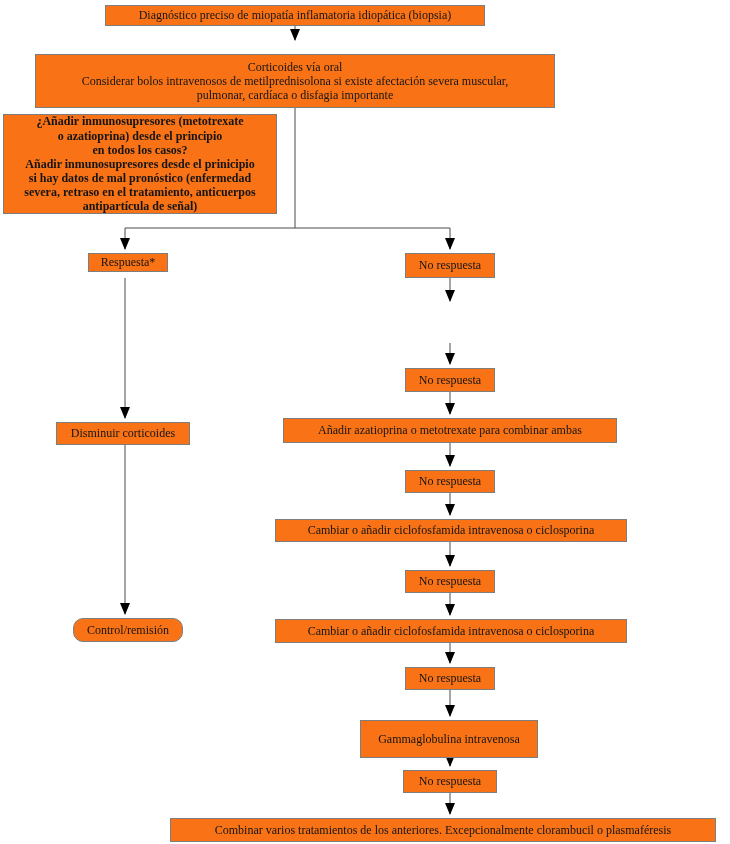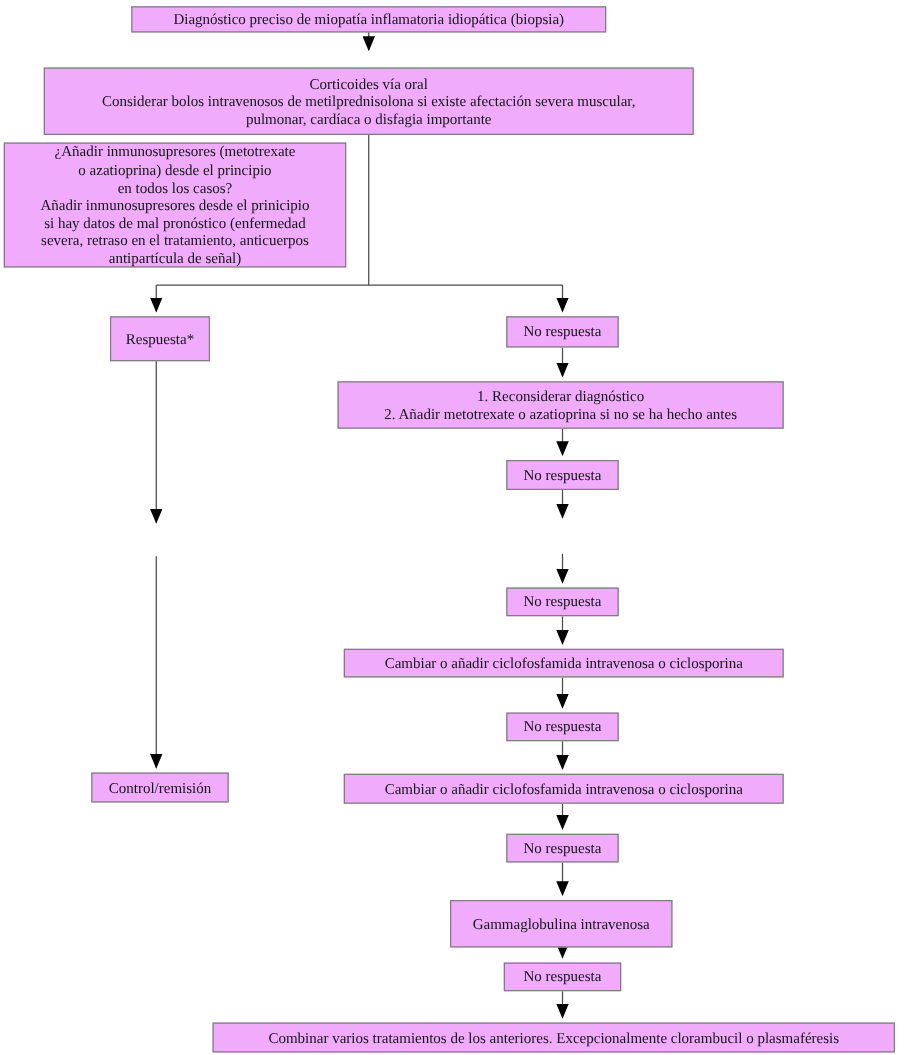--- a/index.html
+++ b/index.html
@@ -16,44 +16,44 @@
     position: absolute;
     left: 0; top: 0;
     width: 730px; height: 844px;
     z-index: 0;
   }
   .node {
     position: absolute;
     z-index: 1;
     box-sizing: border-box;
     border: 1px solid #7e7e7e;
-    background: #f0abfc;
+    background: #f97316;
     display: flex;
     align-items: center;
     justify-content: center;
     text-align: center;
     white-space: pre-line;
     font-size: 12px;
     line-height: 1.18;
     padding: 1px 3px;
   }
   #n-diagnosis      { left:105px; top:5px;   width:380px; height:21px; }
   #n-corticosteroids{ left:35px;  top:54px;  width:520px; height:54px; }
-  #n-immuno         { left:3px;   top:114px; width:274px; height:100px; }
+  #n-immuno         { left:3px;   top:114px; width:274px; height:100px;font-weight:bold; }
   #n-dermato        { left:320px; top:138px; width:246px; height:40px; }
-  #n-response       { left:88px;  top:253px; width:80px;  height:36px; }
+  #n-response       { left:88px;  top:253px; width:80px;  height:19px; }
   #n-noresp1        { left:405px; top:253px; width:90px;  height:25px; }
   #n-reconsider     { left:270px; top:305px; width:357px; height:38px; }
   #n-noresp2        { left:405px; top:368px; width:90px;  height:24px; }
   #n-addaza         { left:283px; top:418px; width:334px; height:25px; }
   #n-reduce         { left:56px;  top:422px; width:134px; height:23px; }
   #n-noresp3        { left:405px; top:470px; width:90px;  height:23px; }
   #n-cyclo1         { left:275px; top:519px; width:352px; height:23px; }
   #n-noresp4        { left:405px; top:570px; width:90px;  height:23px; }
-  #n-control        { left:73px;  top:618px; width:110px; height:24px; }
+  #n-control        { left:73px;  top:618px; width:110px; height:24px;border-radius:10px; }
   #n-cyclo2         { left:275px; top:619px; width:352px; height:24px; }
   #n-noresp5        { left:405px; top:667px; width:90px;  height:23px; }
   #n-gamma          { left:360px; top:720px; width:178px; height:38px; }
   #n-noresp6        { left:403px; top:770px; width:94px;  height:23px; }
   #n-combine        { left:170px; top:818px; width:546px; height:24px; }
 </style>
 </head>
 <body>
 
 <div class="canvas">
@@ -92,23 +92,23 @@
 pulmonar, cardíaca o disfagia importante</div>
   <div class="node" id="n-immuno">¿Añadir inmunosupresores (metotrexate
 o azatioprina) desde el principio
 en todos los casos?
 Añadir inmunosupresores desde el prinicipio
 si hay datos de mal pronóstico (enfermedad
 severa, retraso en el tratamiento, anticuerpos
 antipartícula de señal)</div>
   <div class="node" id="n-response">Respuesta*</div>
   <div class="node" id="n-noresp1">No respuesta</div>
-  <div class="node" id="n-reconsider">1. Reconsiderar diagnóstico
-2. Añadir metotrexate o azatioprina si no se ha hecho antes</div>
   <div class="node" id="n-noresp2">No respuesta</div>
+  <div class="node" id="n-addaza">Añadir azatioprina o metotrexate para combinar ambas</div>
+  <div class="node" id="n-reduce">Disminuir corticoides</div>
   <div class="node" id="n-noresp3">No respuesta</div>
   <div class="node" id="n-cyclo1">Cambiar o añadir ciclofosfamida intravenosa o ciclosporina</div>
   <div class="node" id="n-noresp4">No respuesta</div>
   <div class="node" id="n-control">Control/remisión</div>
   <div class="node" id="n-cyclo2">Cambiar o añadir ciclofosfamida intravenosa o ciclosporina</div>
   <div class="node" id="n-noresp5">No respuesta</div>
   <div class="node" id="n-gamma">Gammaglobulina intravenosa</div>
   <div class="node" id="n-noresp6">No respuesta</div>
   <div class="node" id="n-combine">Combinar varios tratamientos de los anteriores. Excepcionalmente clorambucil o plasmaféresis</div>
 

